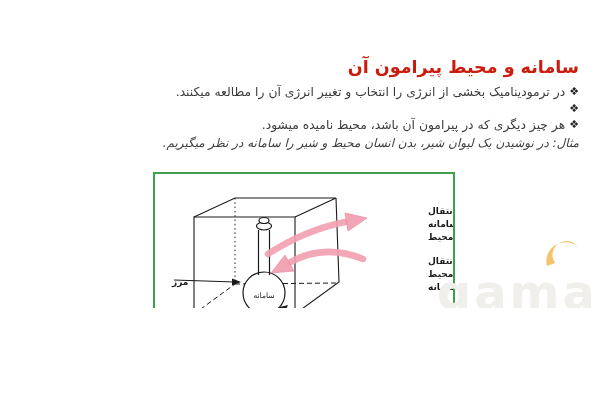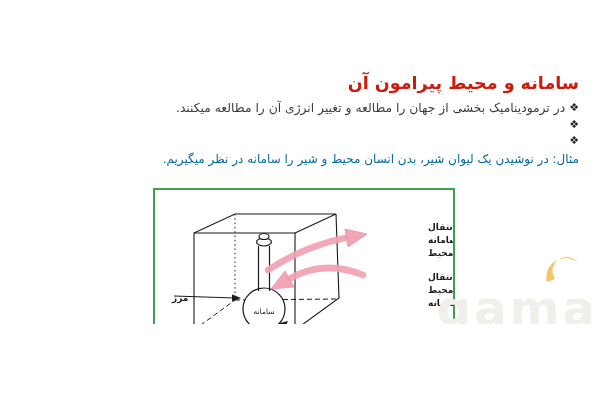--- a/index.html
+++ b/index.html
@@ -1,39 +1,38 @@
 <!DOCTYPE html>
 <html lang="fa"><head>
 <meta charset="utf-8">
 <style>
   html,body { margin:0; padding:0; }
   .screen {
     position:relative; width:600px; height:308px;
     background:#ffffff; overflow:hidden;
     font-family:"DejaVu Sans", sans-serif;
-    margin-top:16px;
   }
   .content {
     position:absolute; top:55px; right:21px; left:20px;
     direction:rtl; text-align:right;
   }
   .title {
     font-size:17.5px; font-weight:bold; color:#cc1a0d;
     margin:0 0 5px 0; line-height:24px;
   }
   .bullet {
     display:flex; align-items:flex-start;
     font-size:12.3px; color:#3b3b3b; line-height:16.5px;
   }
   .bullet .marker {
     font-size:11px; line-height:16.5px; margin-left:4px; color:#222;
     flex:0 0 auto;
   }
   .example {
-    font-size:12px; color:#0369a1; line-height:16.5px; margin-top:1px;
+    font-size:12px; color:#404040; line-height:16.5px; margin-top:1px;font-style:italic;
   }
   .diagram-box {
     position:absolute; left:153px; top:172px;
     width:298px; height:182px;
     border:2px solid #3f9f4c; background:#ffffff;
   }
   .diagram-box svg { display:block; }
   .ink { stroke:#1a1a1a; stroke-width:1.1; fill:none; }
   .dash { stroke:#1a1a1a; stroke-width:1; fill:none; stroke-dasharray:5,3; }
   .dots { stroke:#1a1a1a; stroke-width:1; fill:none; stroke-dasharray:1.5,2.8; }
@@ -59,27 +58,28 @@
 </head>
 <body>
 
 <div class="screen">
 
   <div class="content">
     <h1 class="title">سامانه و محیط پیرامون آن</h1>
 
     <div class="bullet">
       <span class="marker">❖</span>
-      <span>در ترمودینامیک بخشی از جهان را مطالعه و تغییر انرژی آن را مطالعه میکنند.</span>
+      <span>در ترمودینامیک بخشی از انرژی را انتخاب و تغییر انرژی آن را مطالعه میکنند.</span>
     </div>
     <div class="bullet">
       <span class="marker">❖</span>
     </div>
     <div class="bullet">
       <span class="marker">❖</span>
+      <span>هر چیز دیگری که در پیرامون آن باشد،  محیط نامیده میشود.</span>
     </div>
 
     <div class="example">مثال: در نوشیدن یک لیوان شیر،  بدن انسان محیط و شیر را سامانه در نظر میگیریم.</div>
   </div>
 
   <div class="diagram-box">
     <svg width="298" height="182" viewBox="0 0 298 182">
 
       <line class="dots" x1="80" y1="24" x2="80" y2="110"></line>
       <line class="dash" x1="80" y1="110" x2="182" y2="109"></line>

